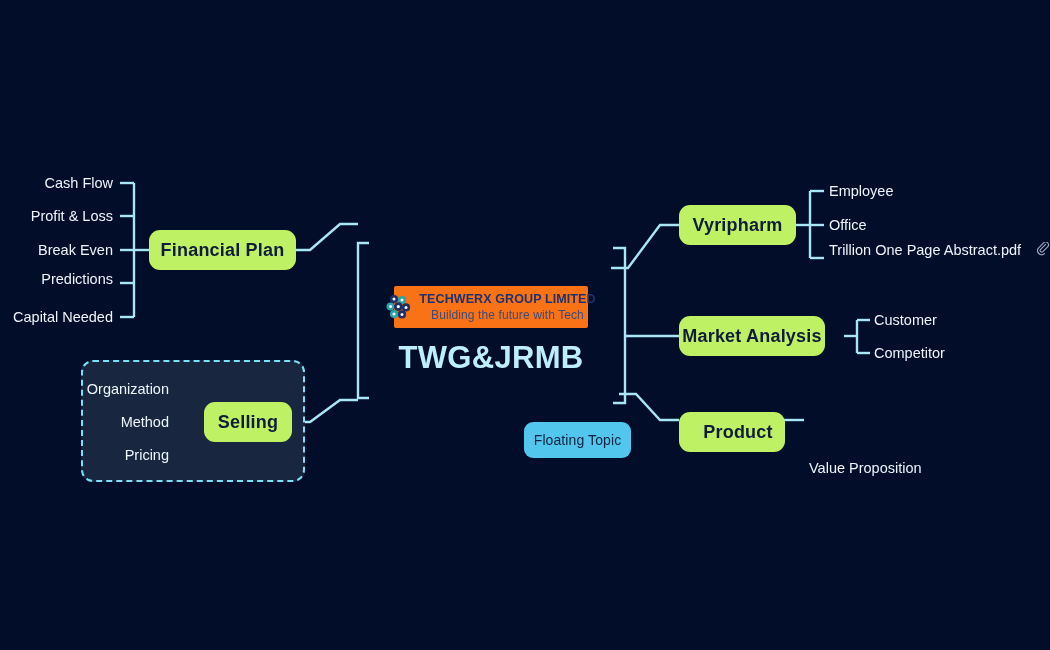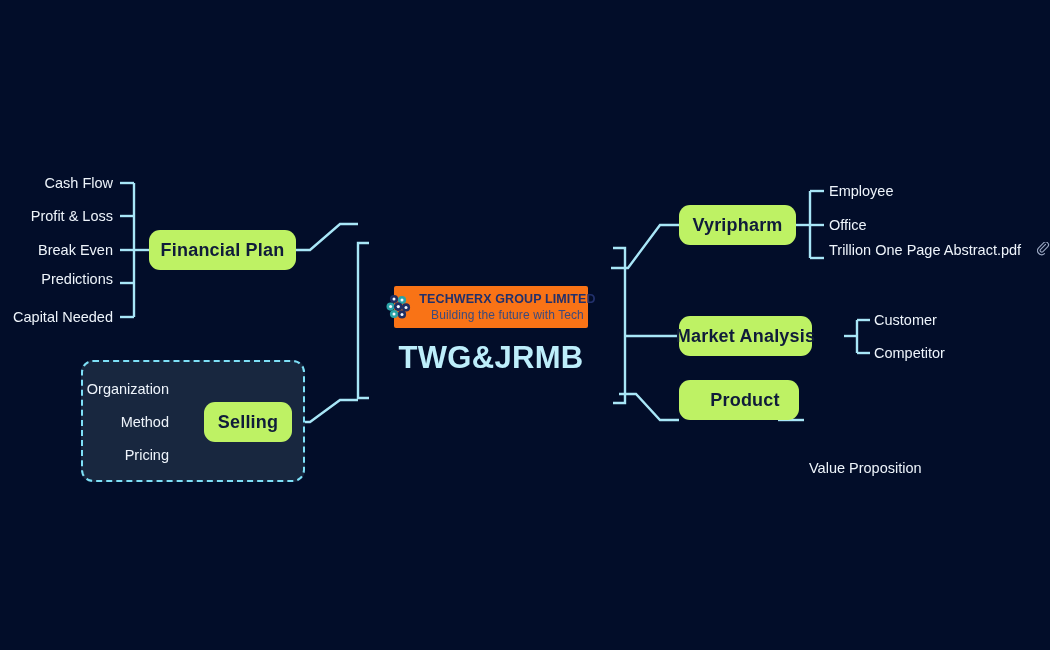--- a/index.html
+++ b/index.html
@@ -228,28 +228,31 @@
   </div>
 
   <div class="node main" style="left:204px; top:402px; width:88px;">
     <span>Selling</span>
   </div>
 
   <div class="node main" style="left:679px; top:205px; width:117px;">
     <span>Vyripharm</span>
   </div>
 
-  <div class="node main" style="left:679px; top:316px; width:133px;">
+  <div class="node main" style="left:679px; top:316px; width:146px;">
     <span>Market Analysis</span>
   </div>
 
-  <div class="node main" style="left:679px; top:380px; width:120px;padding-left:12px;">
+  <div class="node main" style="left:679px; top:412px; width:106px;padding-left:12px;">
     <span>Product</span>
   </div>
 
+  <div class="node floating" style="left:524px; top:422px; width:107px;">
+    <span>Floating Topic</span>
+  </div>
 
   <div class="leaf left" style="left:113px; top:176px;">
     <span>Cash Flow</span>
   </div>
   <div class="leaf left" style="left:113px; top:209px;">
     <span>Profit &amp; Loss</span>
   </div>
   <div class="leaf left" style="left:113px; top:243px;">
     <span>Break Even</span>
   </div>

